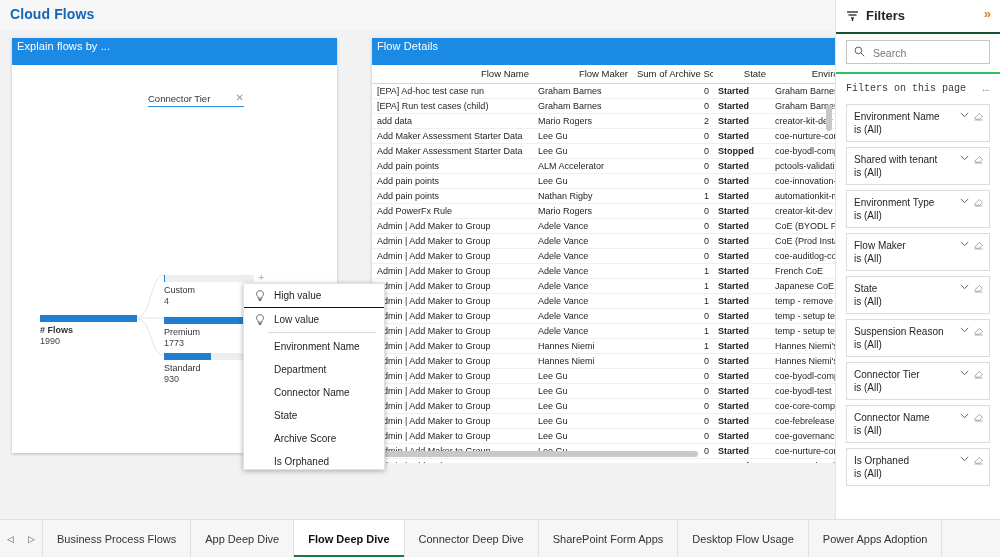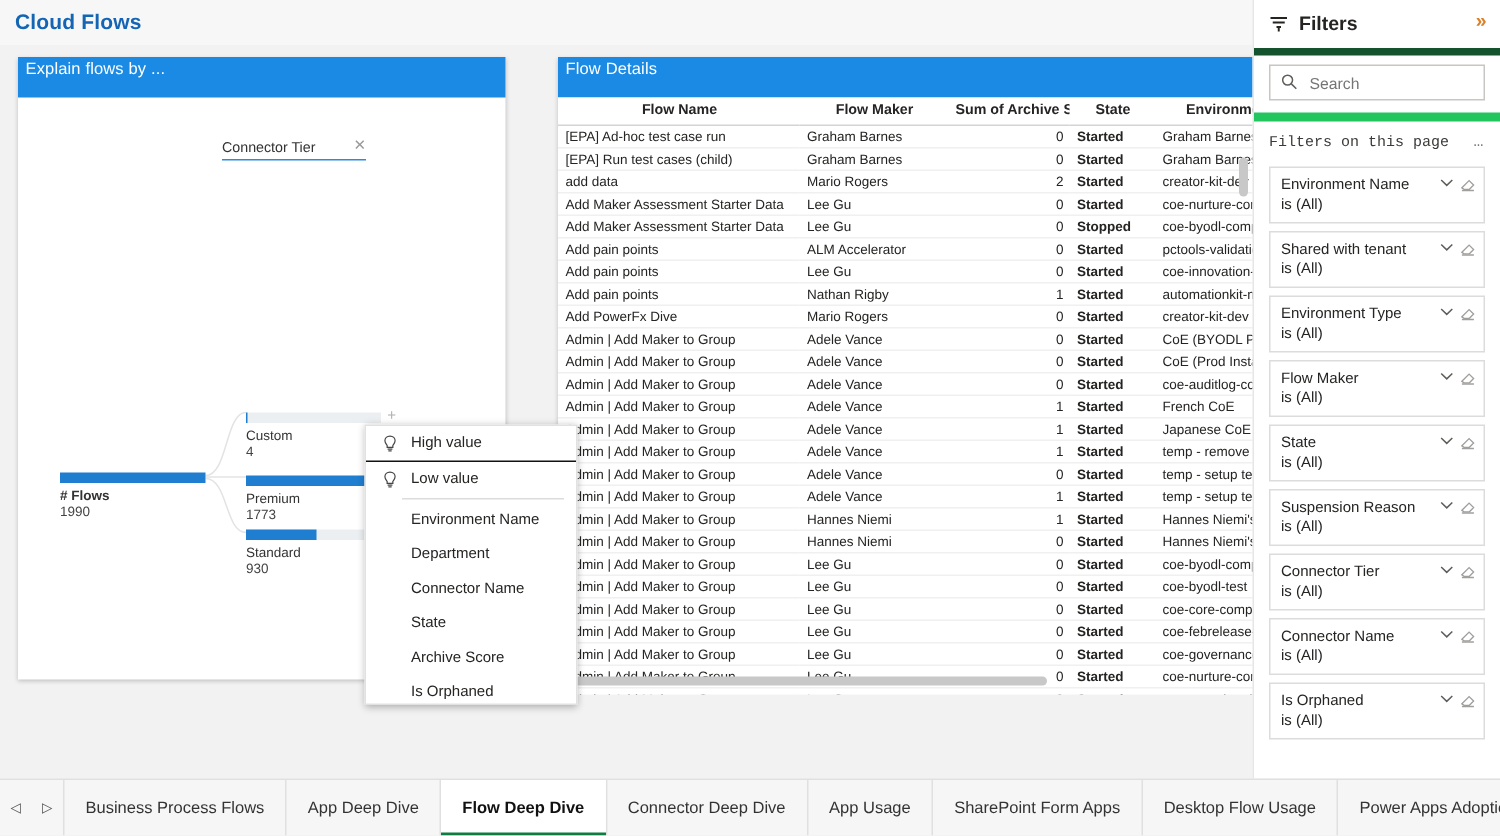--- a/index.html
+++ b/index.html
@@ -97,22 +97,22 @@
     position:absolute;left:11px;top:6px;width:10px;height:12px;
   }
   .menu-sep{height:0;border-top:1px solid #111;margin:0;}
   .menu-sep.light{border-top:1px solid #dcdcdc;margin:1px 8px 2px 24px;}
 
   
   #table-visual{left:372px;top:8px;width:466px;height:415px;}
   #table-body{position:relative;width:100%;height:398px;overflow:hidden;background:#fff;}
   table.grid{border-collapse:collapse;width:452px;table-layout:fixed;}
   table.grid th{
-    font-size:9.5px;font-weight:bold;color:#252423;
-    text-align:center;padding:3px 4px 4px 5px;
+    font-size:9.5px;font-weight:normal;color:#252423;
+    text-align:right;padding:3px 4px 4px 5px;
     border-bottom:1px solid #d4d4d4;
     white-space:nowrap;overflow:hidden;
   }
   table.grid td{
     font-size:9px;color:#252423;
     padding:2px 4px 2px 5px;
     border-bottom:1px solid #f0f0f0;
     white-space:nowrap;overflow:hidden;
     height:10px;
   }
@@ -138,31 +138,31 @@
     background:#c8c8c8;border-radius:3px;
   }
 
   
   #filters-pane{
     position:absolute;right:0;top:0;width:164px;height:520px;
     background:#ffffff;border-left:1px solid #e6e6e6;
     overflow:hidden;
   }
   #filters-head{
-    position:relative;height:32px;border-bottom:5px solid #14532d;
+    position:relative;height:32px;border-bottom:2px solid #14532d;
   }
   #filters-icon{position:absolute;left:10px;top:10px;width:13px;height:12px;}
   #filters-label{
     position:absolute;left:30px;top:8px;font-size:13px;font-weight:bold;color:#252423;
   }
   #filters-expand{
     position:absolute;right:9px;top:6px;font-size:13px;color:#d9822b;
     font-weight:bold;cursor:pointer;line-height:16px;
   }
-  #filters-search-wrap{padding:6px 10px 8px 10px;border-bottom:6px solid #22c55e;}
+  #filters-search-wrap{padding:6px 10px 8px 10px;border-bottom:2px solid #22c55e;}
   #filters-search{
     position:relative;height:22px;border:1px solid #c8c6c4;background:#fff;
   }
   #search-icon{position:absolute;left:7px;top:5px;width:11px;height:11px;}
   #search-input{
     position:absolute;left:24px;top:0;right:4px;height:22px;line-height:22px;
     border:0;outline:0;font-size:10.5px;color:#605e5c;
     font-family:"Liberation Sans","DejaVu Sans",sans-serif;
     background:transparent;width:120px;
   }
@@ -378,21 +378,21 @@
               <td class="c-env">coe-innovation-backlog-compo</td>
             </tr>
             <tr>
               <td class="c-name">Add pain points</td>
               <td class="c-maker">Nathan Rigby</td>
               <td class="c-score">1</td>
               <td class="c-state">Started</td>
               <td class="c-env">automationkit-main-dev</td>
             </tr>
             <tr>
-              <td class="c-name">Add PowerFx Dive</td>
+              <td class="c-name">Add PowerFx Rule</td>
               <td class="c-maker">Mario Rogers</td>
               <td class="c-score">0</td>
               <td class="c-state">Started</td>
               <td class="c-env">creator-kit-dev</td>
             </tr>
             <tr>
               <td class="c-name">Admin | Add Maker to Group</td>
               <td class="c-maker">Adele Vance</td>
               <td class="c-score">0</td>
               <td class="c-state">Started</td>
@@ -665,23 +665,20 @@
       <div class="tab">
         <span>App Deep Dive</span>
       </div>
       <div class="tab active">
         <span>Flow Deep Dive</span>
       </div>
       <div class="tab">
         <span>Connector Deep Dive</span>
       </div>
       <div class="tab">
-        <span>App Usage</span>
-      </div>
-      <div class="tab">
         <span>SharePoint Form Apps</span>
       </div>
       <div class="tab">
         <span>Desktop Flow Usage</span>
       </div>
       <div class="tab">
         <span>Power Apps Adoption</span>
       </div>
     </div>
 </div>

